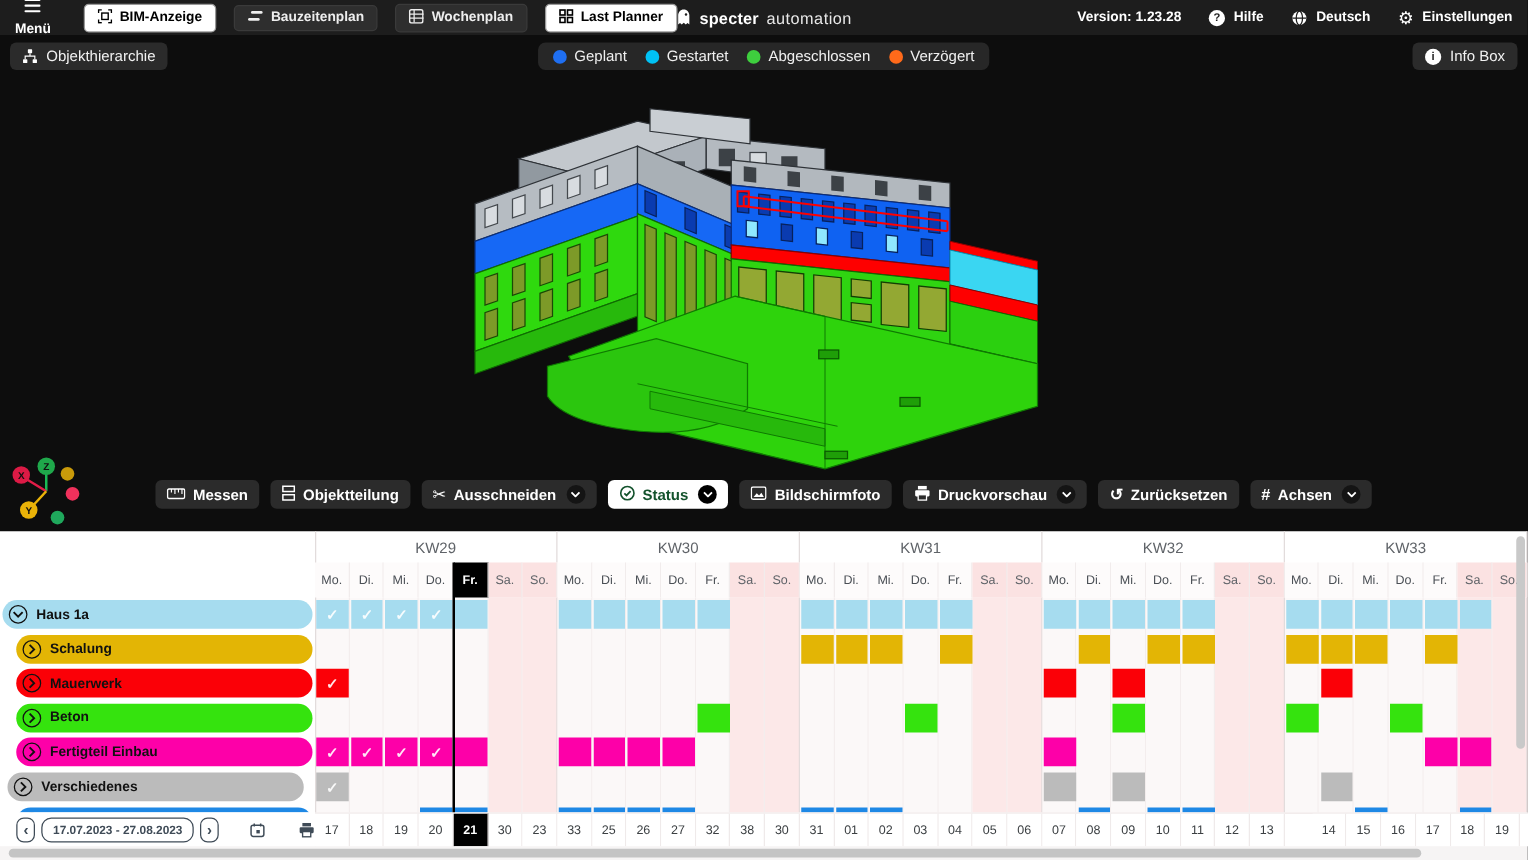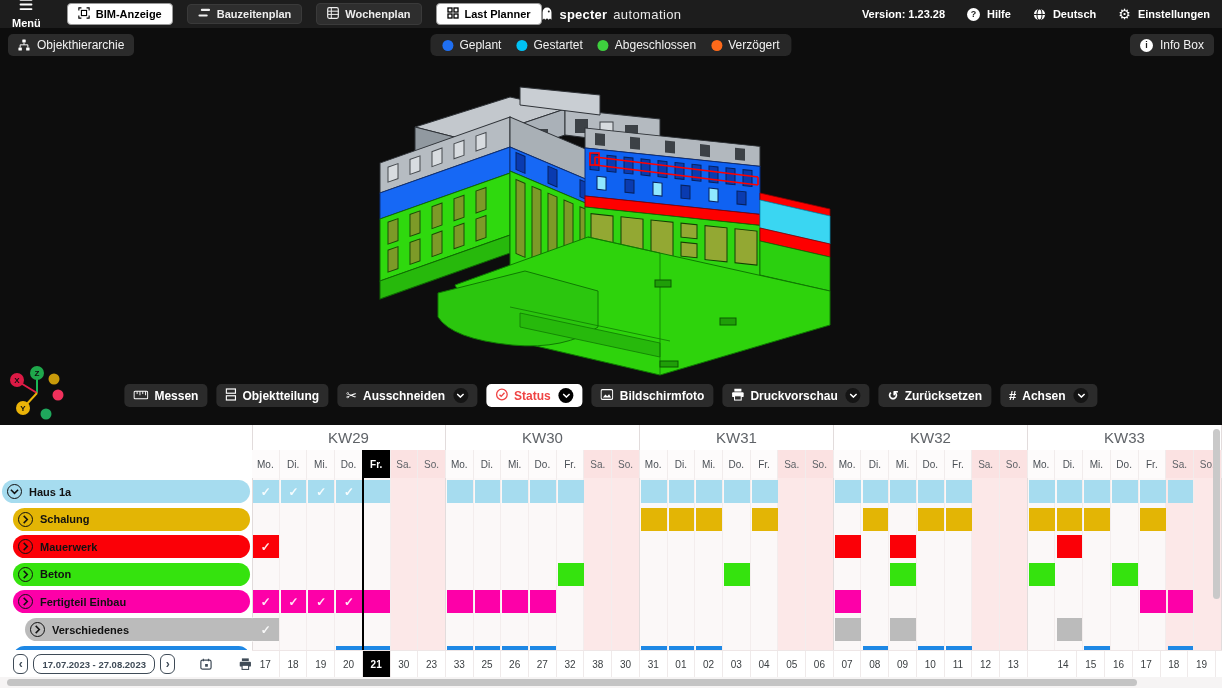--- a/index.html
+++ b/index.html
@@ -33,34 +33,34 @@
     gap:15px;background:#272727;border-radius:6px;padding:4px 12px;}
   .legend-item{display:flex;align-items:center;gap:6px;color:#f0f0f0;font-size:12px;}
   .legend-dot{width:11px;height:11px;border-radius:50%;}
   .infobox{position:absolute;right:0;top:0;}
 
   
   .vp-toolbar{position:absolute;left:50%;bottom:18px;transform:translateX(-50%);
     display:flex;gap:9px;z-index:6;}
   .tool-btn{display:flex;align-items:center;gap:6px;background:#2b2b2b;border-radius:5px;
     padding:3px 9px;color:#fff;font-size:12px;font-weight:bold;cursor:pointer;white-space:nowrap;height:23px;}
-  .tool-btn.active{background:#fff;color:#ef4444;}
+  .tool-btn.active{background:#fff;color:#14532d;}
   .tool-btn .glyph{font-weight:normal;font-size:13px;line-height:1;}
   .dd-circle{width:15px;height:15px;border-radius:50%;background:#141414;display:flex;
     align-items:center;justify-content:center;margin-left:2px;}
   .tool-btn.active .dd-circle{background:#000;}
 
   .gizmo{position:absolute;left:6px;bottom:2px;z-index:5;}
   .model-svg{position:absolute;left:360px;top:57px;}
 
   
   .gantt{position:absolute;left:0;top:425px;width:1222px;height:263px;background:#fff;}
   .kw-row{position:absolute;left:252px;top:0;height:25px;display:flex;z-index:1;}
   .kw-cell{border-right:1px solid #e2dcdc;display:flex;align-items:center;justify-content:center;
-    font-size:15px;color:#5f6368;}
+    font-size:12px;color:#5f6368;}
   .day-row{position:absolute;left:252px;top:25px;height:28px;display:flex;z-index:2;}
   .day-cell{display:flex;align-items:center;justify-content:center;font-size:10px;color:#4a4f55;
     border-right:1px solid #f1ecec;background:#fdfbfb;}
   .day-cell.we{background:#fbe2e2;color:#5f6368;}
   .day-cell.cur{background:#000;color:#fff;font-weight:bold;}
   .colbg{position:absolute;left:252px;top:53px;height:172px;display:flex;z-index:0;}
   .colbg-cell{height:100%;background:#fbf8f8;border-right:1px solid #f3eded;}
   .colbg-cell.we{background:#fce8e8;}
   .colbg-cell.wk-end{border-right:1px solid #e2dcdc;}
   .rows{position:absolute;left:0;top:53px;width:1222px;height:172px;overflow:hidden;z-index:2;}
@@ -625,21 +625,21 @@
         <div class="bar" style="left: 363.857px; width: 25.7143px; background: rgb(253, 0, 168);"></div>
         <div class="bar" style="left: 447px; width: 25.7143px; background: rgb(253, 0, 168);"></div>
         <div class="bar" style="left: 474.714px; width: 25.7143px; background: rgb(253, 0, 168);"></div>
         <div class="bar" style="left: 502.429px; width: 25.7143px; background: rgb(253, 0, 168);"></div>
         <div class="bar" style="left: 530.143px; width: 25.7143px; background: rgb(253, 0, 168);"></div>
         <div class="bar" style="left: 835px; width: 25.7143px; background: rgb(253, 0, 168);"></div>
         <div class="bar" style="left: 1139.86px; width: 25.7143px; background: rgb(253, 0, 168);"></div>
         <div class="bar" style="left: 1167.57px; width: 25.7143px; background: rgb(253, 0, 168);"></div>
       </div>
       <div class="g-row" style="top: 138px;">
-        <div class="pill" style="left: 25px; width: 237px; background: rgb(187, 187, 187);">
+        <div class="pill" style="left: 6px; width: 237px; background: rgb(187, 187, 187);">
           <span class="pill-chev">
             <svg width="7" height="9" viewBox="0 0 6 10">
               <path d="M1 1 5 5 1 9" fill="none" stroke="#111" stroke-width="1.7"></path>
             </svg>
           </span>
           <span class="pill-label">Verschiedenes</span>
         </div>
         <div class="bar" style="left: 253px; width: 25.7143px; background: rgb(187, 187, 187);">
           <span class="chk">✓</span>
         </div>

